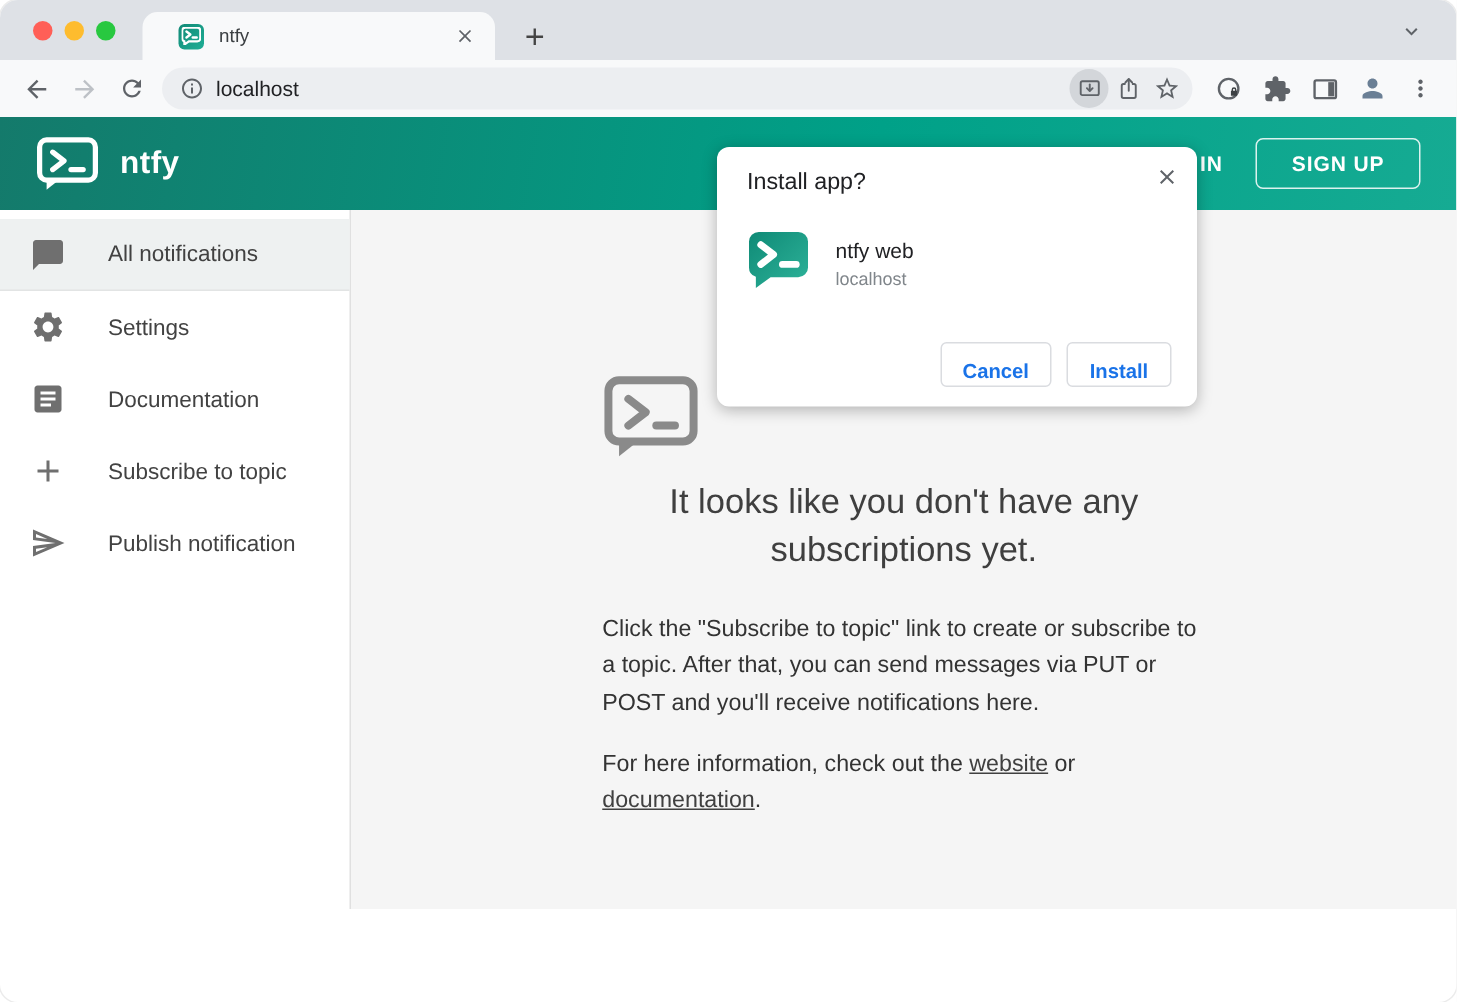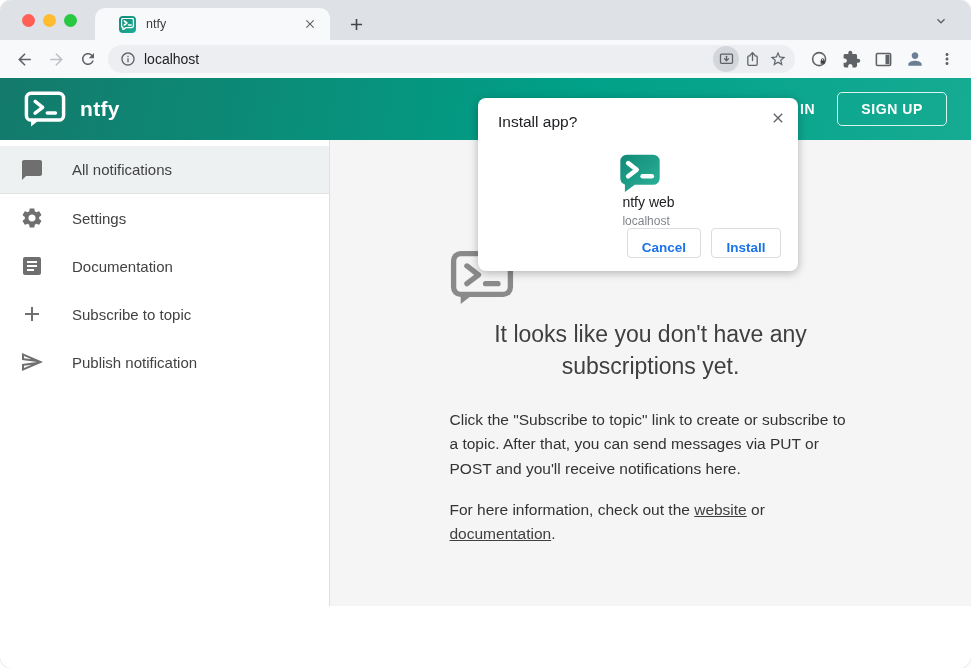--- a/index.html
+++ b/index.html
@@ -43,39 +43,39 @@
   .brand-logo { color:#fff; }
   .brand-name { margin-left:14px; font-size:21px; font-weight:bold; letter-spacing:.3px; }
   .header-spacer { flex:1; }
   .signin-btn { background:none; border:none; color:#fff; font-weight:bold; font-size:14px; letter-spacing:.6px;
     margin-right:22px; font-family:inherit; cursor:pointer; }
   .signup-btn { background:none; border:1.5px solid rgba(255,255,255,.85); color:#fff; font-weight:bold; font-size:14px;
     letter-spacing:.6px; padding:8px 23px; border-radius:5px; font-family:inherit; cursor:pointer; }
 
   
   .app-body { display:flex; height:466px; }
-  .sidebar { width:330px; background:#fff; border-right:1px solid #e0e0e0; padding-top:6px; }
+  .sidebar { width:234px; background:#fff; border-right:1px solid #e0e0e0; padding-top:6px; }
   .side-item { height:48px; display:flex; align-items:center; padding-left:20px; cursor:pointer; }
   .side-item.selected { background:#eef1f1; border-bottom:1px solid #e2e4e4; }
   .side-item .icon { width:24px; height:24px; color:#6f6f6f; flex:none; }
   .side-item .label { margin-left:28px; font-size:15px; color:#424242; }
 
   .main { flex:1; background:#f5f5f5; display:flex; justify-content:center; overflow:hidden; }
   .empty-col { width:402px; margin-top:110px; }
   .empty-logo-wrap { text-align:center; color:#8a8a8a; }
   .empty-heading { margin:14px auto 26px; max-width:420px; text-align:center; font-size:23px; line-height:1.38; color:#3f3f3f; font-weight:400; }
   .empty-par { font-size:15.5px; line-height:1.55; color:#333; margin-bottom:17px; }
   .empty-par a { color:#404040; text-decoration:underline; cursor:pointer; }
 
   
   .install-dialog { position:absolute; left:478px; top:70px; width:320px; height:173px; background:#fff;
     border-radius:8px; box-shadow:0 2px 10px rgba(0,0,0,.28); z-index:20; padding:15px 16px 14px 20px;margin-top:28px; }
   .dlg-close { position:absolute; right:12px; top:12px; width:16px; height:16px; color:#5f6368; cursor:pointer; }
   .dlg-title { font-size:15.5px; color:#202124; font-weight:400; }
-  .dlg-app-row { display:flex; align-items:center; margin-top:22px;flex-direction:column; }
+  .dlg-app-row { display:flex; align-items:flex-end; margin-top:22px; }
   .dlg-app-icon { width:42px; height:40px; flex:none; }
   .dlg-app-meta { margin-left:17px; padding-top:1px; }
   .dlg-app-name { font-size:14px; color:#202124; }
   .dlg-app-origin { font-size:12px; color:#80868b; margin-top:4px; }
   .dlg-buttons { position:absolute; right:17px; bottom:13px; display:flex; gap:10px; }
   .dlg-btn { min-width:70px; height:30px; padding:11px 14px; border:1px solid #dadce0; border-radius:4px; background:#fff;
     color:#1a73e8; font-size:13.5px; font-weight:bold; font-family:inherit; cursor:pointer; }
 </style>
 </head>
 <body>

